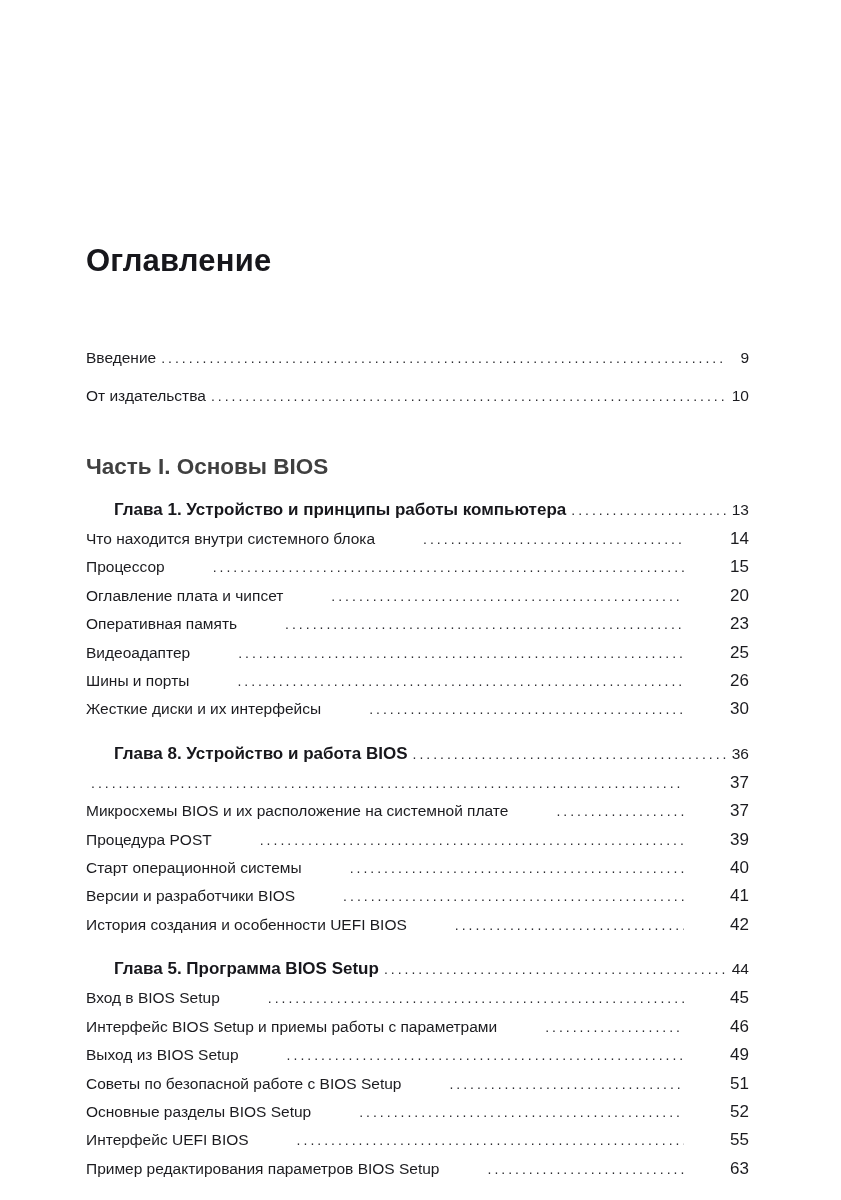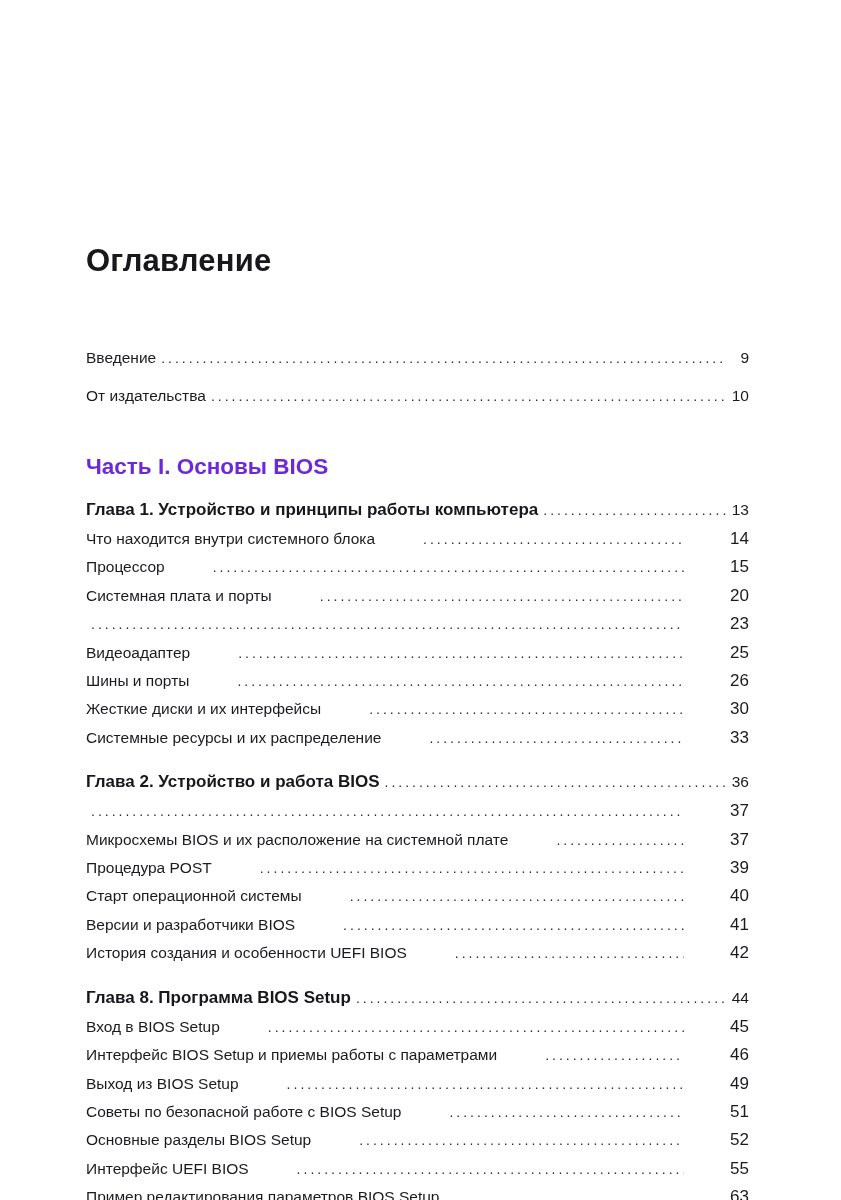--- a/index.html
+++ b/index.html
@@ -56,29 +56,30 @@
     font-weight: 400;
     padding-left: 2px;
   }
   .front {
     font-size: 15.5px;
     line-height: 38px;
   }
   .part {
     font-size: 22.5px;
     font-weight: 700;
-    color: #6d28d9;
+    color: #404040;
     margin-top: 38px;
     margin-bottom: 12px;
     line-height: 1.2;
   }
   .chapter {
     font-size: 17px;
     line-height: 30px;
     margin-top: 15px;
+    margin-left: 28px;
   }
   .chapter .label {
     font-weight: 700;
     color: #17171c;
   }
   .chapter .page-num {
     font-size: 15.5px;
   }
   .section {
     font-size: 15.5px;
@@ -117,50 +118,46 @@
         <span class="label">Что находится внутри системного блока</span>
         <span class="dots"></span>
         <span class="page-num">14</span>
       </div>
       <div class="row section">
         <span class="label">Процессор</span>
         <span class="dots"></span>
         <span class="page-num">15</span>
       </div>
       <div class="row section">
-        <span class="label">Системная плата и порты</span>
+        <span class="label">Оглавление плата и чипсет</span>
         <span class="dots"></span>
         <span class="page-num">20</span>
       </div>
       <div class="row section">
+        <span class="label">Оперативная память</span>
         <span class="dots"></span>
         <span class="page-num">23</span>
       </div>
       <div class="row section">
         <span class="label">Видеоадаптер</span>
         <span class="dots"></span>
         <span class="page-num">25</span>
       </div>
       <div class="row section">
         <span class="label">Шины и порты</span>
         <span class="dots"></span>
         <span class="page-num">26</span>
       </div>
       <div class="row section">
         <span class="label">Жесткие диски и их интерфейсы</span>
         <span class="dots"></span>
         <span class="page-num">30</span>
       </div>
-      <div class="row section">
-        <span class="label">Системные ресурсы и их распределение</span>
-        <span class="dots"></span>
-        <span class="page-num">33</span>
-      </div>
       <div class="row chapter">
-        <span class="label">Глава 2. Устройство и работа BIOS</span>
+        <span class="label">Глава 8. Устройство и работа BIOS</span>
         <span class="dots"></span>
         <span class="page-num">36</span>
       </div>
       <div class="row section">
         <span class="dots"></span>
         <span class="page-num">37</span>
       </div>
       <div class="row section">
         <span class="label">Микросхемы BIOS и их расположение на системной плате</span>
         <span class="dots"></span>
@@ -180,21 +177,21 @@
         <span class="label">Версии и разработчики BIOS</span>
         <span class="dots"></span>
         <span class="page-num">41</span>
       </div>
       <div class="row section">
         <span class="label">История создания и особенности UEFI BIOS</span>
         <span class="dots"></span>
         <span class="page-num">42</span>
       </div>
       <div class="row chapter">
-        <span class="label">Глава 8. Программа BIOS Setup</span>
+        <span class="label">Глава 5. Программа BIOS Setup</span>
         <span class="dots"></span>
         <span class="page-num">44</span>
       </div>
       <div class="row section">
         <span class="label">Вход в BIOS Setup</span>
         <span class="dots"></span>
         <span class="page-num">45</span>
       </div>
       <div class="row section">
         <span class="label">Интерфейс BIOS Setup и приемы работы с параметрами</span>

